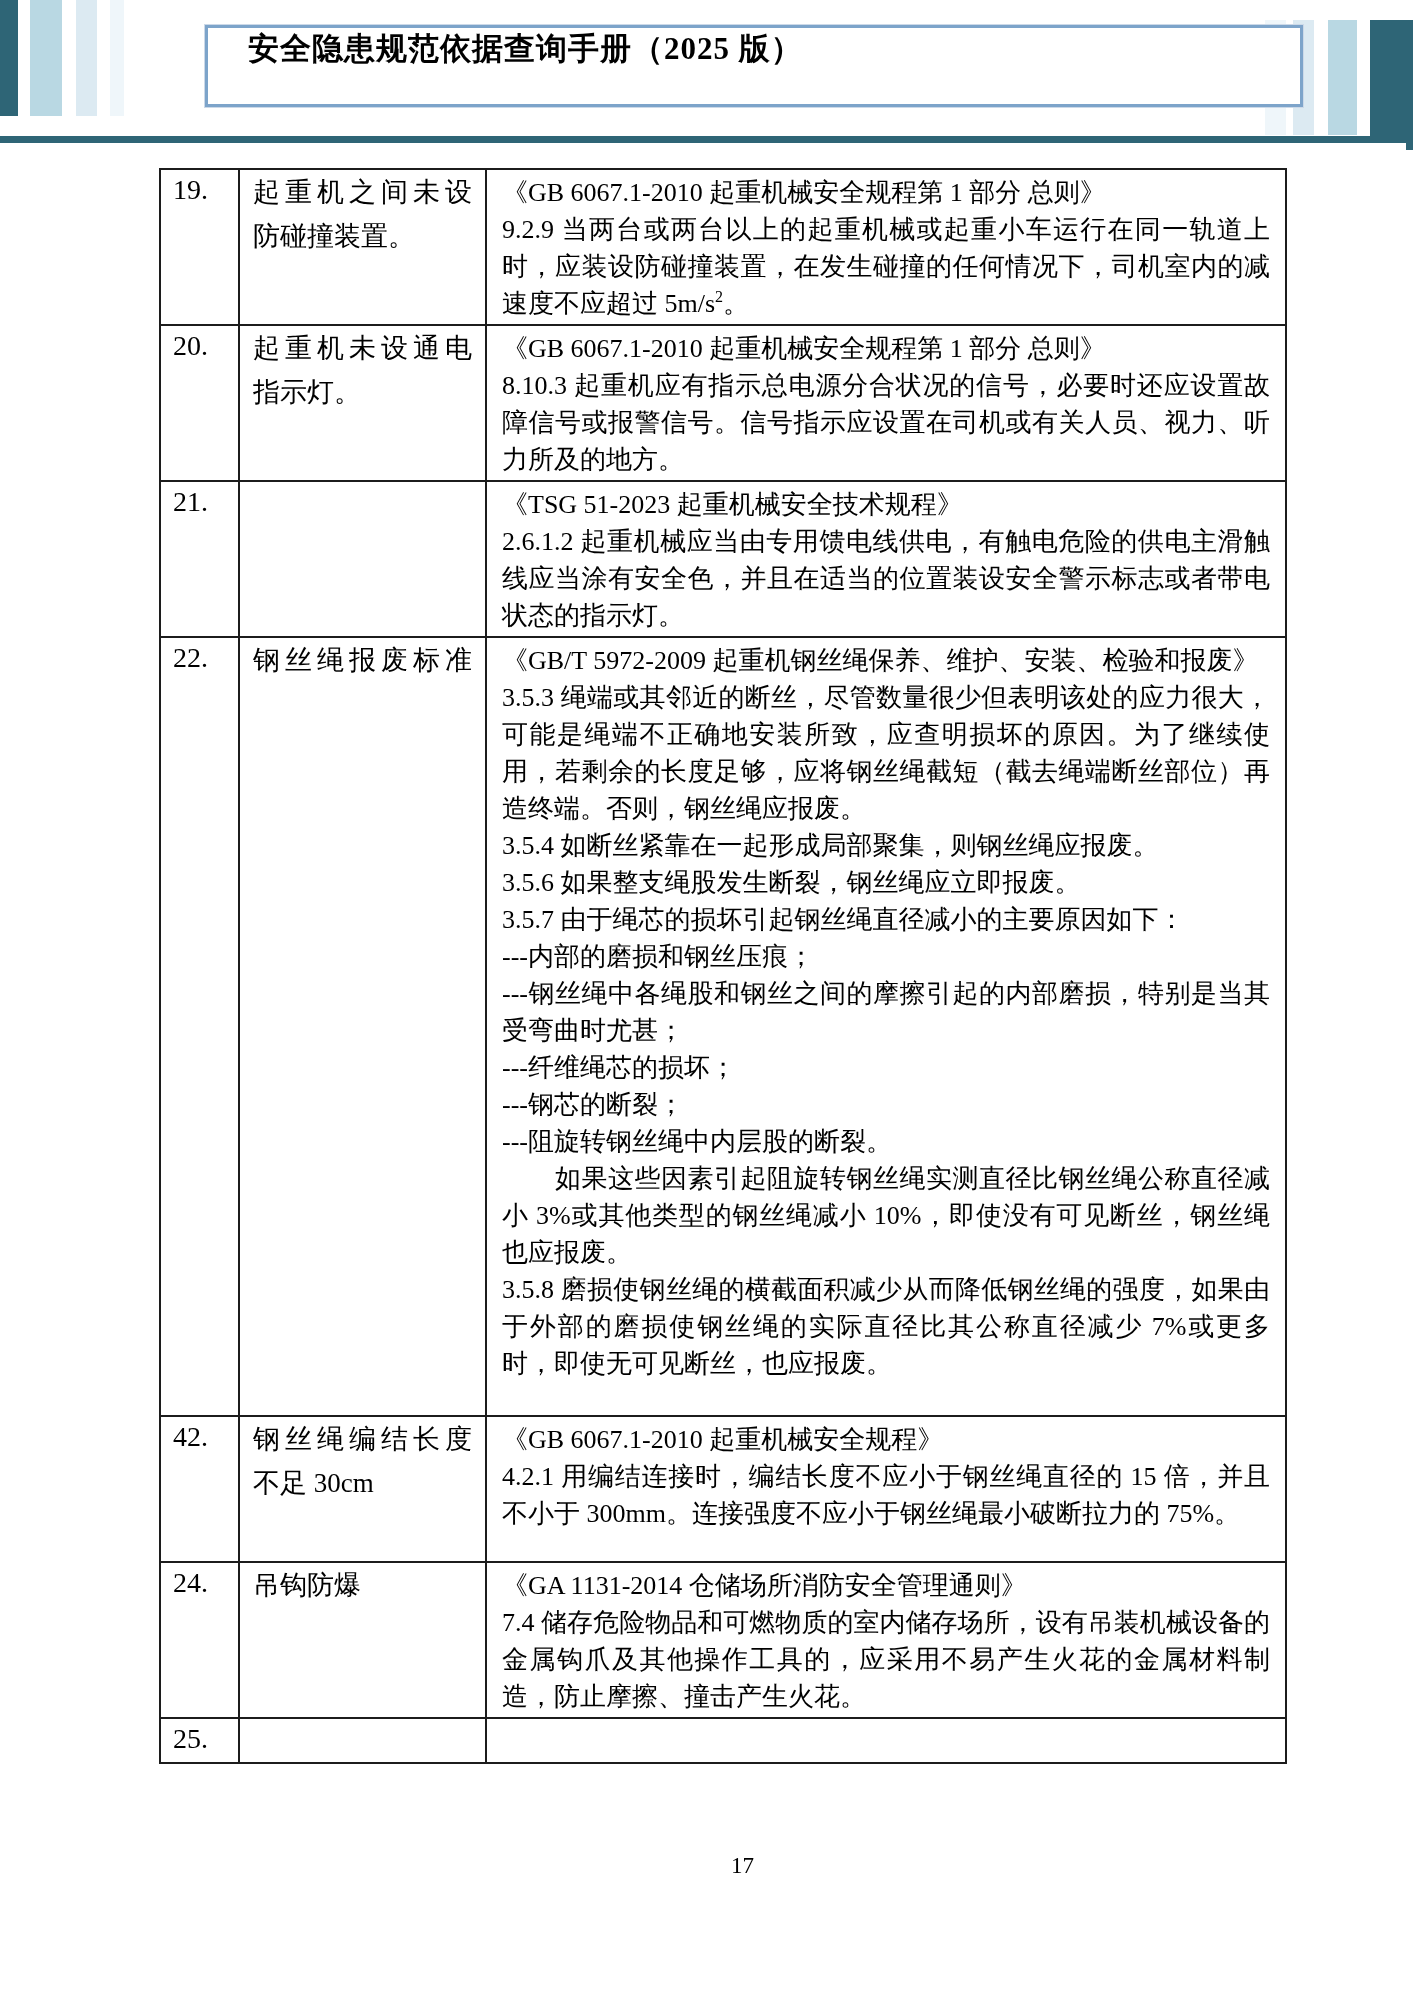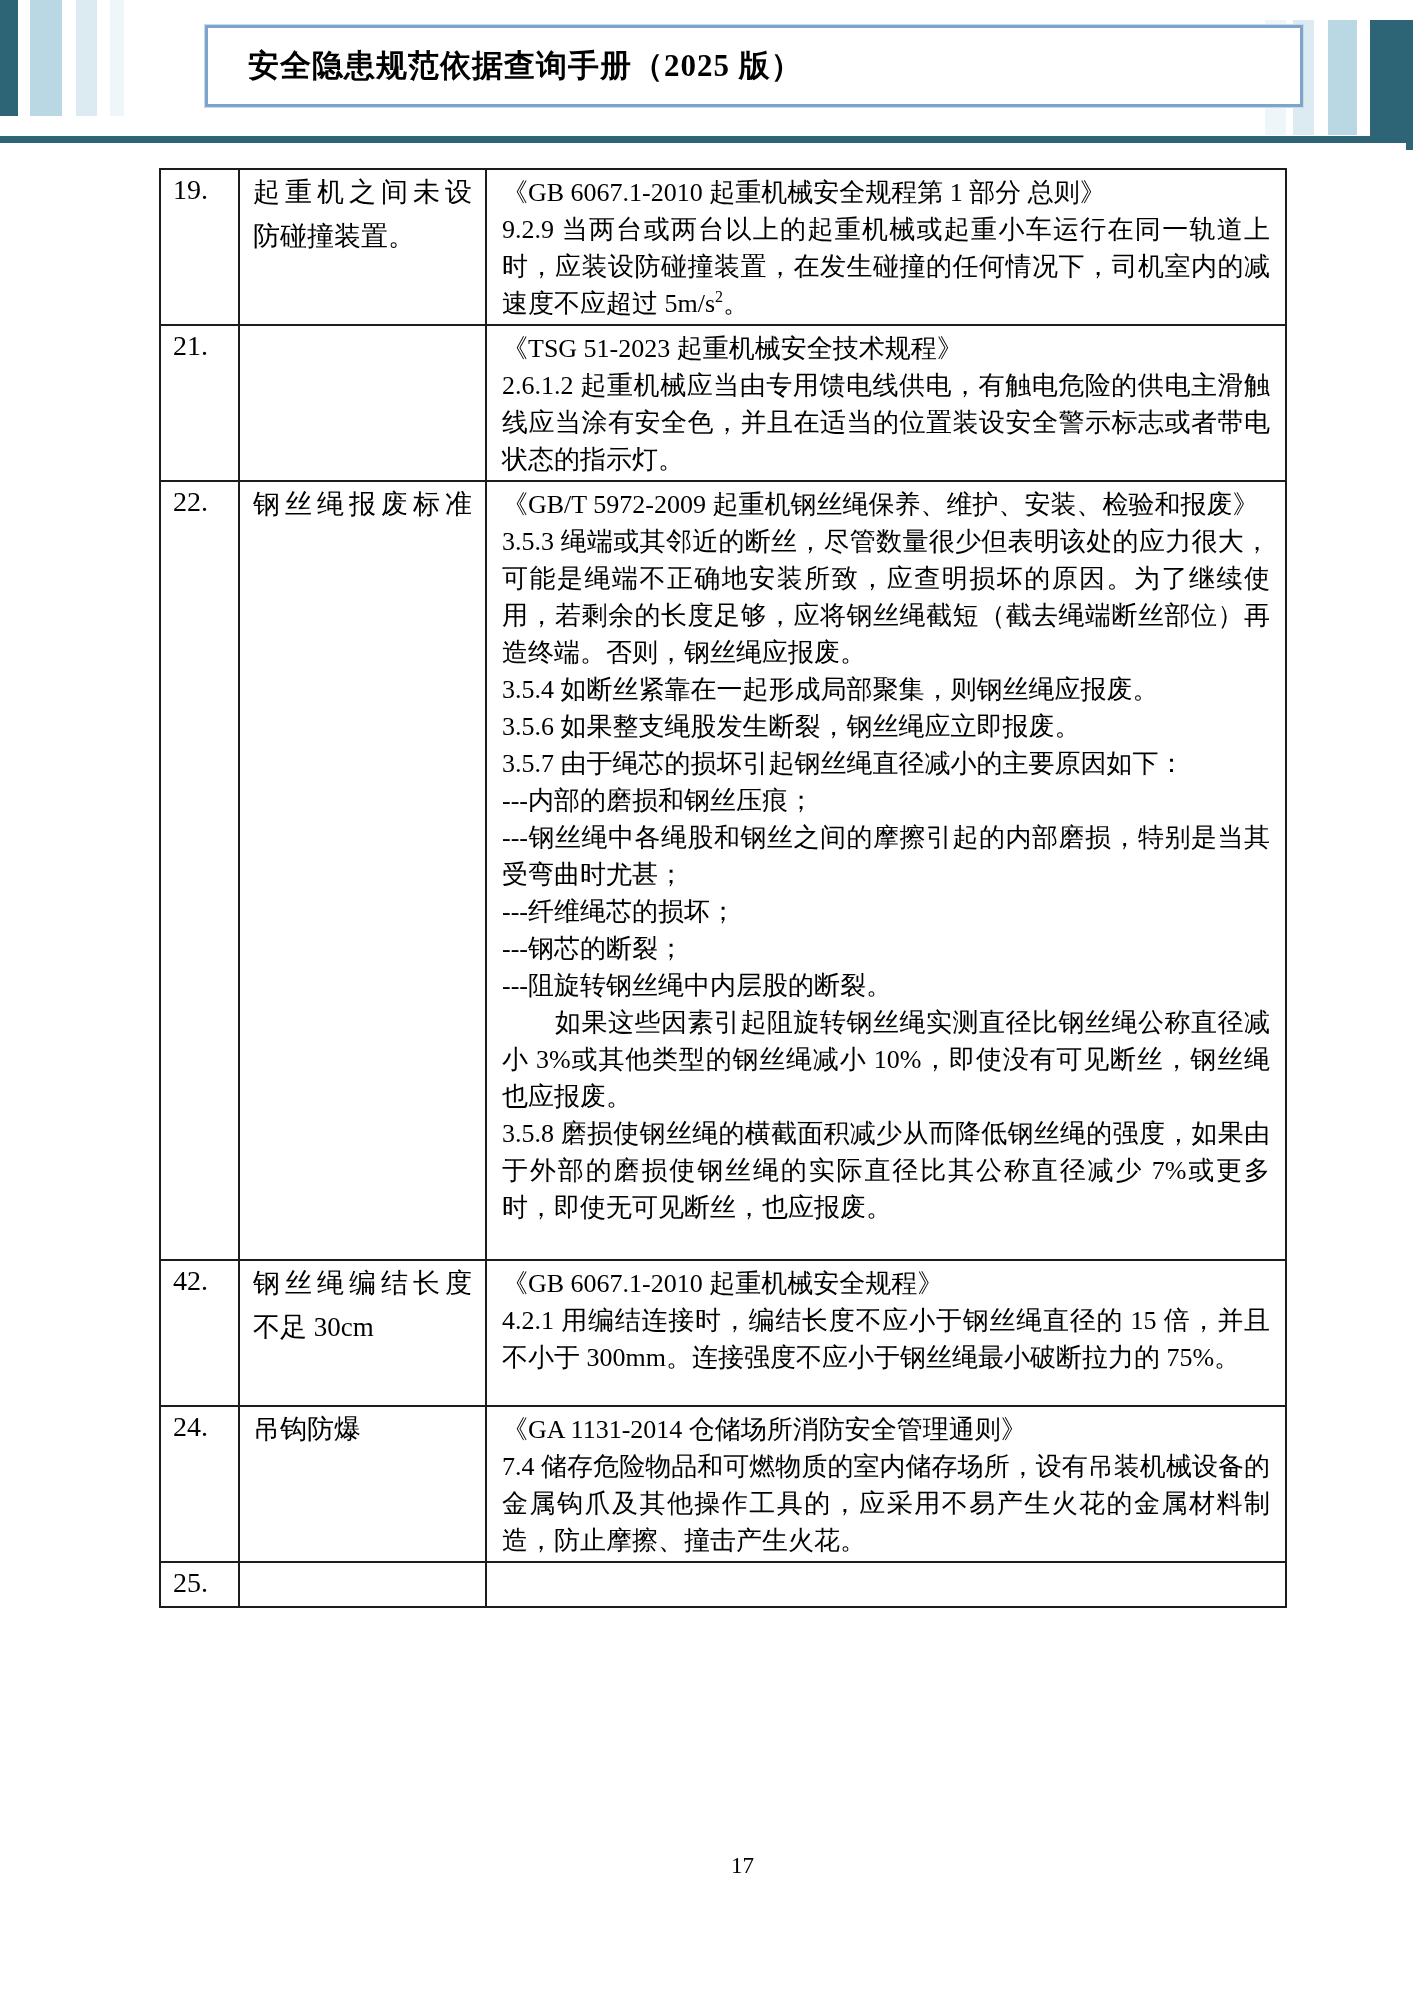--- a/index.html
+++ b/index.html
@@ -19,21 +19,21 @@
   .stripe-r3   {left:1265px;top:20px;width:21px; height:115px; background:#eff6fa;}
   .stripe-r2   {left:1293px;top:20px;width:21px; height:115px; background:#dceaf2;}
   .stripe-r1   {left:1328px;top:20px;width:29px; height:115px; background:#b9d8e3;}
   .teal-right  {left:1370px;top:20px;width:43px; height:123px; background:#2e6576;}
   .band        {left:0;   top:136px; width:1413px;height:7px;  background:#2e6576;}
   .band-notch  {left:1406px;top:143px;width:7px; height:7px;   background:#2e6576;}
 
   .title-box{
     left:205px;top:25px;width:1098px;height:82px;box-sizing:border-box;
     border:3px solid #7da4ca;outline:1px solid #ccd9e8;
-    display:flex;align-items:center;padding-left:40px;background:#fff;
+    display:flex;align-items:flex-start;padding-left:40px;background:#fff;
   }
   .title-box .t{
     font-weight:bold;font-size:31px;letter-spacing:1px;
   }
 
   
   table.hz{
     position:absolute;left:159px;top:168px;width:1126px;
     border-collapse:collapse;table-layout:fixed;
   }
@@ -94,20 +94,31 @@
       <td class="hzc">
         <div class="hz-line stretch">起重机之间未设</div>
         <div class="hz-line">防碰撞装置。</div>
       </td>
       <td class="bs">
         <p>《GB 6067.1-2010 起重机械安全规程第 1 部分 总则》</p>
         <p><span>9.2.9 当两台或两台以上的起重机械或起重小车运行在同一轨道上时，应装设防碰撞装置，在发生碰撞的任何情况下，司机室内的减速度不应超过 5m/s</span><sup>2</sup><span>。</span></p>
       </td>
     </tr>
 
+    <tr class="r20">
+      <td class="no">20.</td>
+      <td class="hzc">
+        <div class="hz-line stretch">起重机未设通电</div>
+        <div class="hz-line">指示灯。</div>
+      </td>
+      <td class="bs">
+        <p>《GB 6067.1-2010 起重机械安全规程第 1 部分 总则》</p>
+        <p>8.10.3 起重机应有指示总电源分合状况的信号，必要时还应设置故障信号或报警信号。信号指示应设置在司机或有关人员、视力、听力所及的地方。</p>
+      </td>
+    </tr>
 
     <tr class="r21">
       <td class="no">21.</td>
       <td class="hzc"></td>
       <td class="bs">
         <p>《TSG 51-2023 起重机械安全技术规程》</p>
         <p>2.6.1.2 起重机械应当由专用馈电线供电，有触电危险的供电主滑触线应当涂有安全色，并且在适当的位置装设安全警示标志或者带电状态的指示灯。</p>
       </td>
     </tr>
 

